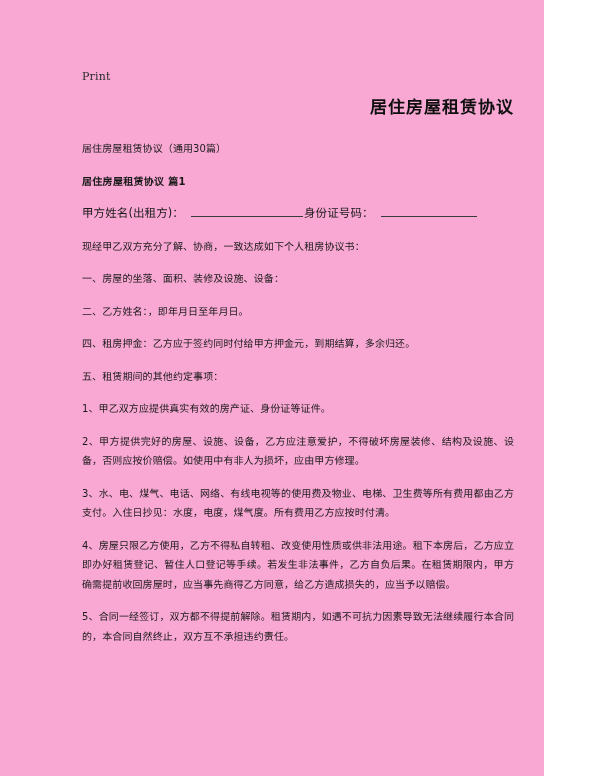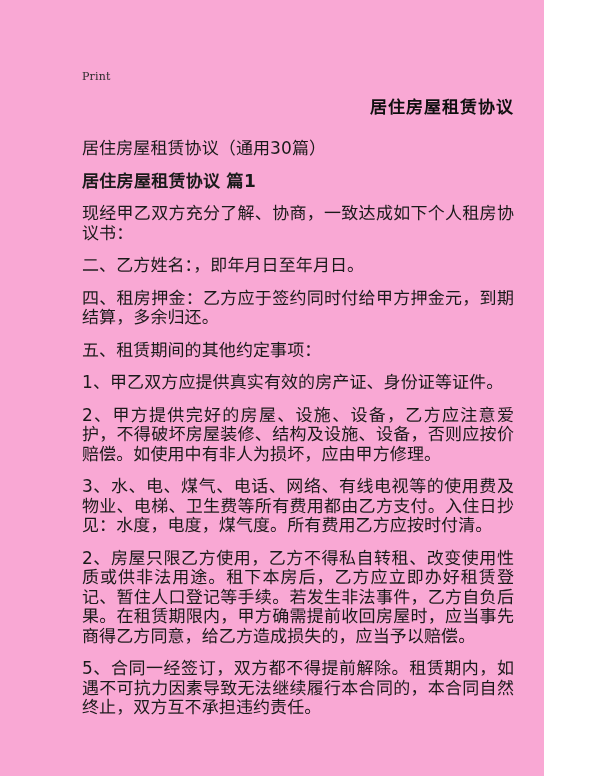--- a/index.html
+++ b/index.html
@@ -50,21 +50,21 @@
     font-size: 17px;
     font-weight: bold;
     text-align: right;
     line-height: 24px;
     letter-spacing: 1px;
     margin: 0 0 20px 0;
     color: #0f0f0f;
   }
 
   .para {
-    font-size: 17px;
+    font-size: 10px;
     line-height: 19.5px;
     margin: 0 0 13px 0;
     text-align: justify;
     color: #1a1a1a;
     letter-spacing: 0.1px;
     word-break: break-all;
   }
 
   .para.bold {
     font-weight: bold;
@@ -101,28 +101,32 @@
 
   <div class="content">
 
     <h1 class="doc-title">居住房屋租赁协议</h1>
 
     <p class="para">居住房屋租赁协议（通用30篇）</p>
 
     <p class="para bold">居住房屋租赁协议 篇1</p>
 
 
+    <div class="fill-row">
+      <span>甲方姓名(出租方)：</span><span class="gap-sm"></span><span class="blank blank-lg"></span><span>身份证号码：</span><span class="gap-sm"></span><span class="blank blank-md"></span>
+    </div>
 
 
     <p class="para">现经甲乙双方充分了解、协商，一致达成如下个人租房协议书：</p>
 
+    <p class="para">一、房屋的坐落、面积、装修及设施、设备：</p>
     <p class="para">二、乙方姓名：，即年月日至年月日。</p>
     <p class="para">四、租房押金：乙方应于签约同时付给甲方押金元，到期结算，多余归还。</p>
     <p class="para">五、租赁期间的其他约定事项：</p>
 
     <p class="para">1、甲乙双方应提供真实有效的房产证、身份证等证件。</p>
     <p class="para">2、甲方提供完好的房屋、设施、设备，乙方应注意爱护，不得破坏房屋装修、结构及设施、设备，否则应按价赔偿。如使用中有非人为损坏，应由甲方修理。</p>
     <p class="para">3、水、电、煤气、电话、网络、有线电视等的使用费及物业、电梯、卫生费等所有费用都由乙方支付。入住日抄见：水度，电度，煤气度。所有费用乙方应按时付清。</p>
-    <p class="para">2、房屋只限乙方使用，乙方不得私自转租、改变使用性质或供非法用途。租下本房后，乙方应立即办好租赁登记、暂住人口登记等手续。若发生非法事件，乙方自负后果。在租赁期限内，甲方确需提前收回房屋时，应当事先商得乙方同意，给乙方造成损失的，应当予以赔偿。</p>
+    <p class="para">4、房屋只限乙方使用，乙方不得私自转租、改变使用性质或供非法用途。租下本房后，乙方应立即办好租赁登记、暂住人口登记等手续。若发生非法事件，乙方自负后果。在租赁期限内，甲方确需提前收回房屋时，应当事先商得乙方同意，给乙方造成损失的，应当予以赔偿。</p>
     <p class="para">5、合同一经签订，双方都不得提前解除。租赁期内，如遇不可抗力因素导致无法继续履行本合同的，本合同自然终止，双方互不承担违约责任。</p>
 
   </div>
 </div>
 
 </body></html>

